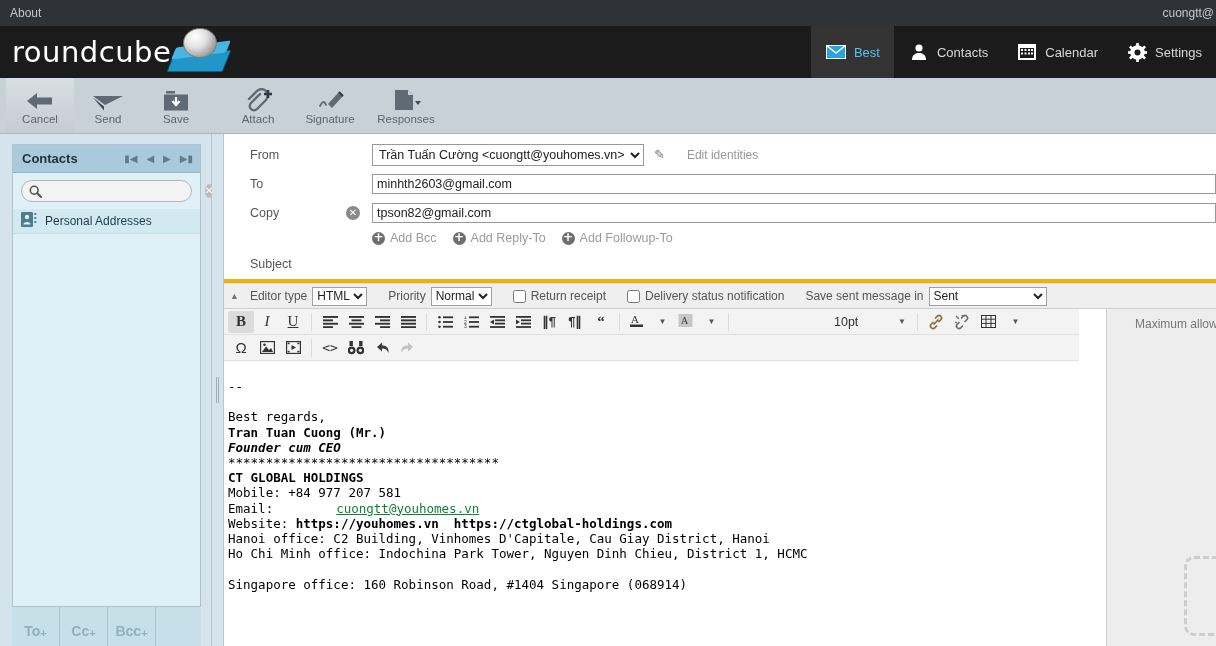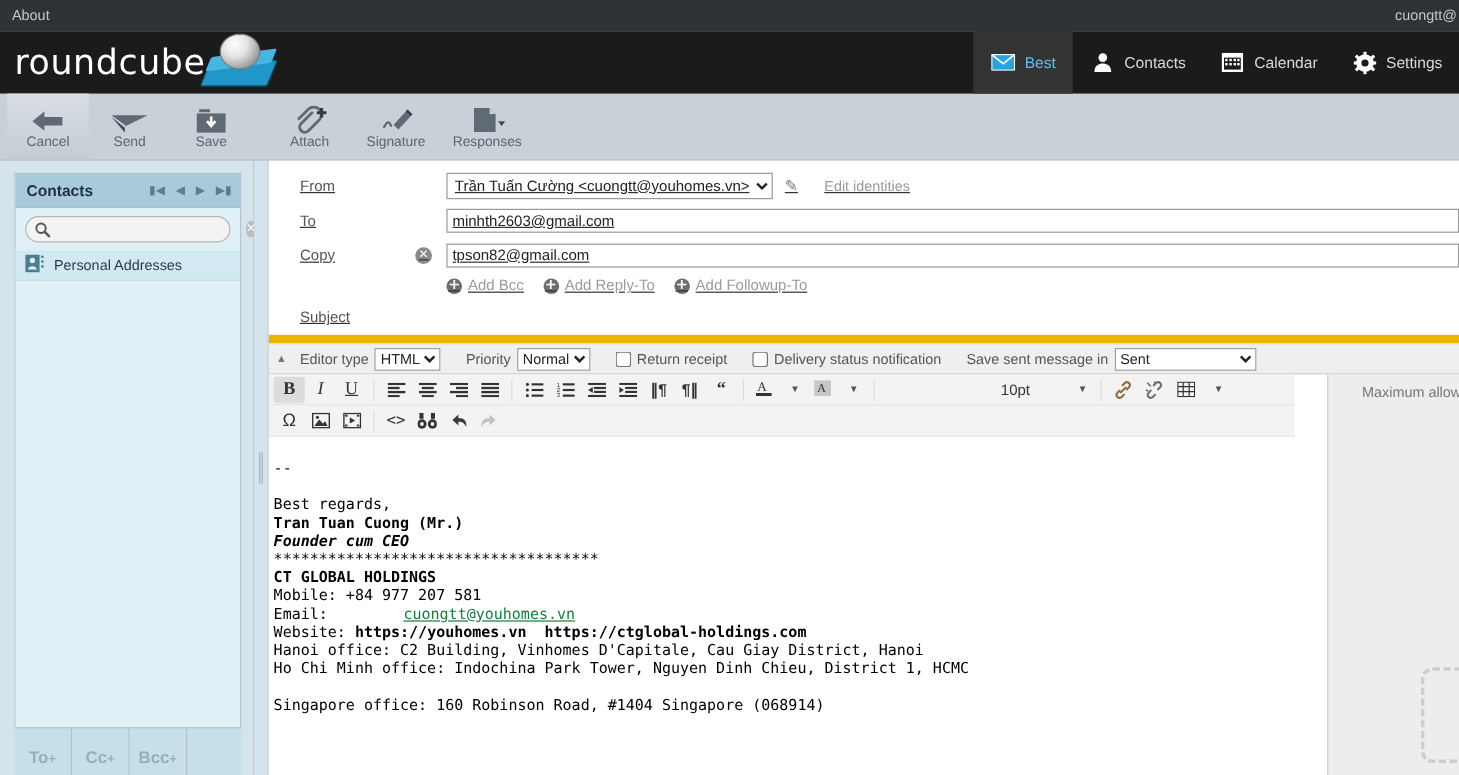--- a/index.html
+++ b/index.html
@@ -198,21 +198,21 @@
   }
   #splitter .grip {
     width: 3px; height: 26px;
     border-left: 1px solid #9eb0bb;
     border-right: 1px solid #9eb0bb;
   }
 
   
   #compose { flex: 1; display: flex; flex-direction: column; background: #fff; min-width: 0; }
 
-  #headers { background: #fff; padding: 6px 0 0 0; border-bottom: 7px solid #eab308; text-decoration: underline; }
+  #headers { background: #fff; padding: 6px 0 0 0; border-bottom: 4px solid #eab308; }
   .hrow { display: flex; align-items: center; height: 29px; padding-left: 26px; }
   .hlabel { width: 122px; color: #555; font-size: 12.5px; }
   .hdelwrap { width: 26px; display: flex; align-items: center; }
   .hdel {
     width: 14px; height: 14px; border-radius: 50%;
     background: #8a8a8a; color: #fff; font-size: 10px;
     line-height: 14px; text-align: center;
     font-family: "DejaVu Sans", sans-serif;
   }
   .fld {

